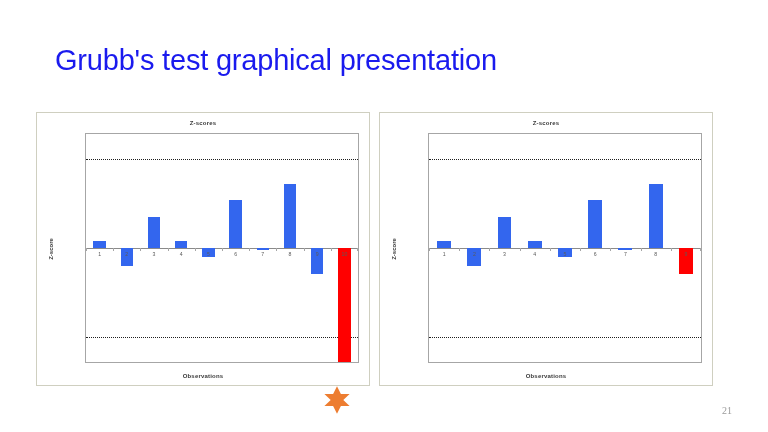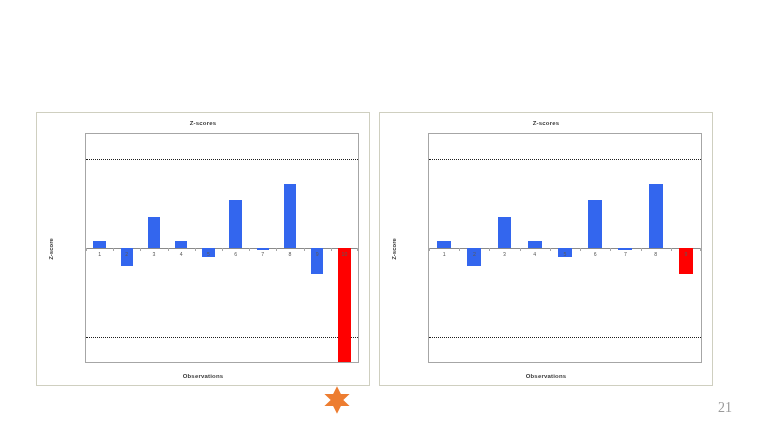--- a/index.html
+++ b/index.html
@@ -131,30 +131,31 @@
     position: absolute;
     left: 322px;
     top: 385px;
     width: 30px;
     height: 30px;
   }
   #page-number {
     position: absolute;
     right: 36px;
     bottom: 16px;
-    font-size: 14px;
+    font-size: 10px;
     color: #9a9a9a;
     font-family: "Liberation Serif", serif;
   }
 </style>
 </head>
 <body>
 
 <div id="slide">
 
+  <div id="slide-title" style="color: rgb(26, 26, 238);">Grubb's test graphical presentation</div>
 
   <div class="chart-frame" id="chart-frame-left">
     <div class="chart-title">Z-scores</div>
     <div class="yaxis-title">Z-score</div>
     <div class="plot">
       <div class="plot-inner" id="plot-left">
           <div class="threshold-line" style="top: 24.624px; border-top-color: rgb(31, 31, 31);"></div>
           <div class="threshold-line" style="top: 203.376px; border-top-color: rgb(31, 31, 31);"></div>
           <div class="zero-line" style="top: 114px;"></div>
           <div class="bar" title="1: 0.15" style="left: 7.344px; top: 107.16px; width: 12.512px; height: 6.84px; background: rgb(51, 102, 238);"></div>

